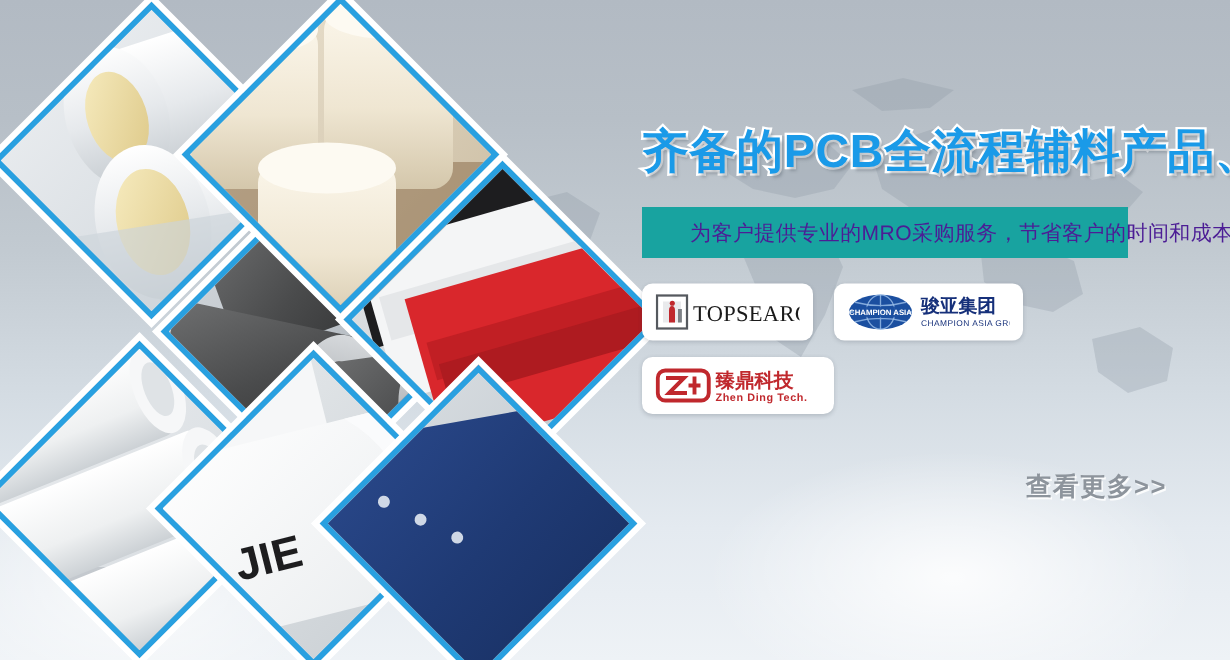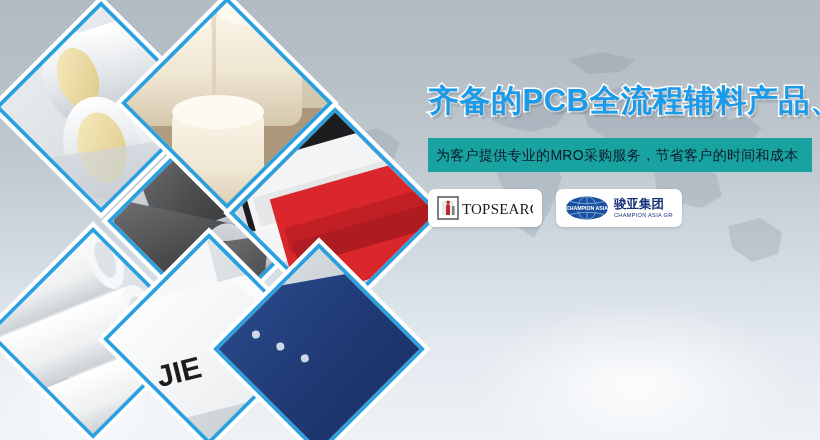--- a/index.html
+++ b/index.html
@@ -88,27 +88,27 @@
     color: #1a9ae8;
     letter-spacing: .5px;
     -webkit-text-stroke: 3px #ffffff;
     paint-order: stroke fill;
     text-shadow: 2px 3px 2px rgba(90,100,110,.38);
     white-space: nowrap;
   }
 
   #subtitle-bar {
     margin-top: 14px;
-    width: 384px;
+    width: 324px;
     height: 34px;
     background: #18a3a0;
-    color: #0f172a;
+    color: #4c1d95;
     font-size: 14px;
     line-height: 34px;
-    padding-left: 8px;
+    padding-left: 32px;
     white-space: nowrap;
     letter-spacing: .3px;
   }
 
   
   #logos {
     margin-top: 17px;
     display: flex;
     flex-wrap: wrap;
     gap: 11px 14px;
@@ -399,18 +399,28 @@
           <ellipse cx="22" cy="15" rx="21" ry="11.5" fill="none" stroke="#0e3madd" stroke-width="0"></ellipse>
           <path d="M1 15 H43 M22 3.5 V26.5 M5 8.5 Q22 13 39 8.5 M5 21.5 Q22 17 39 21.5" stroke="#9dc0ea" stroke-width=".9" fill="none" opacity=".8"></path>
           <ellipse cx="22" cy="15" rx="9.5" ry="11.4" fill="none" stroke="#9dc0ea" stroke-width=".9" opacity=".8"></ellipse>
           <rect x="4" y="11.4" width="36" height="7.2" fill="#1b4fa0" opacity=".9"></rect>
           <text x="22" y="17.2" text-anchor="middle" font-family="Liberation Sans, sans-serif" font-size="5.2" font-weight="bold" fill="#ffffff">CHAMPION ASIA</text>
           <text x="49" y="15" font-family="DejaVu Sans, sans-serif" font-size="12.5" font-weight="bold" fill="#16307a">骏亚集团</text>
           <text x="49" y="24" font-family="Liberation Sans, sans-serif" font-size="5.6" fill="#16307a" letter-spacing=".3">CHAMPION ASIA GROUP</text>
         </svg>
       </div>
 
+      <div class="logo-card">
+        <svg width="110" height="30" viewBox="0 0 110 30" xmlns="http://www.w3.org/2000/svg">
+          <rect x="1.5" y="5" width="34" height="20" rx="5" fill="none" stroke="#c0282d" stroke-width="2.6"></rect>
+          <path d="M7 10 H19 L9 20 H21" fill="none" stroke="#c0282d" stroke-width="2.6"></path>
+          <path d="M26 9 V21 M22 15 H30" fill="none" stroke="#c0282d" stroke-width="2.6"></path>
+          <text x="40" y="16" font-family="DejaVu Sans, sans-serif" font-size="13" font-weight="bold" fill="#c0282d">臻鼎科技</text>
+          <text x="40" y="25" font-family="Liberation Sans, sans-serif" font-size="7.2" font-weight="bold" fill="#c0282d" letter-spacing=".4">Zhen Ding Tech.</text>
+        </svg>
+      </div>
 
     </div>
   </div>
 
+  <div id="more-link">查看更多&gt;&gt;</div>
 
 </div>
 
 </body></html>

